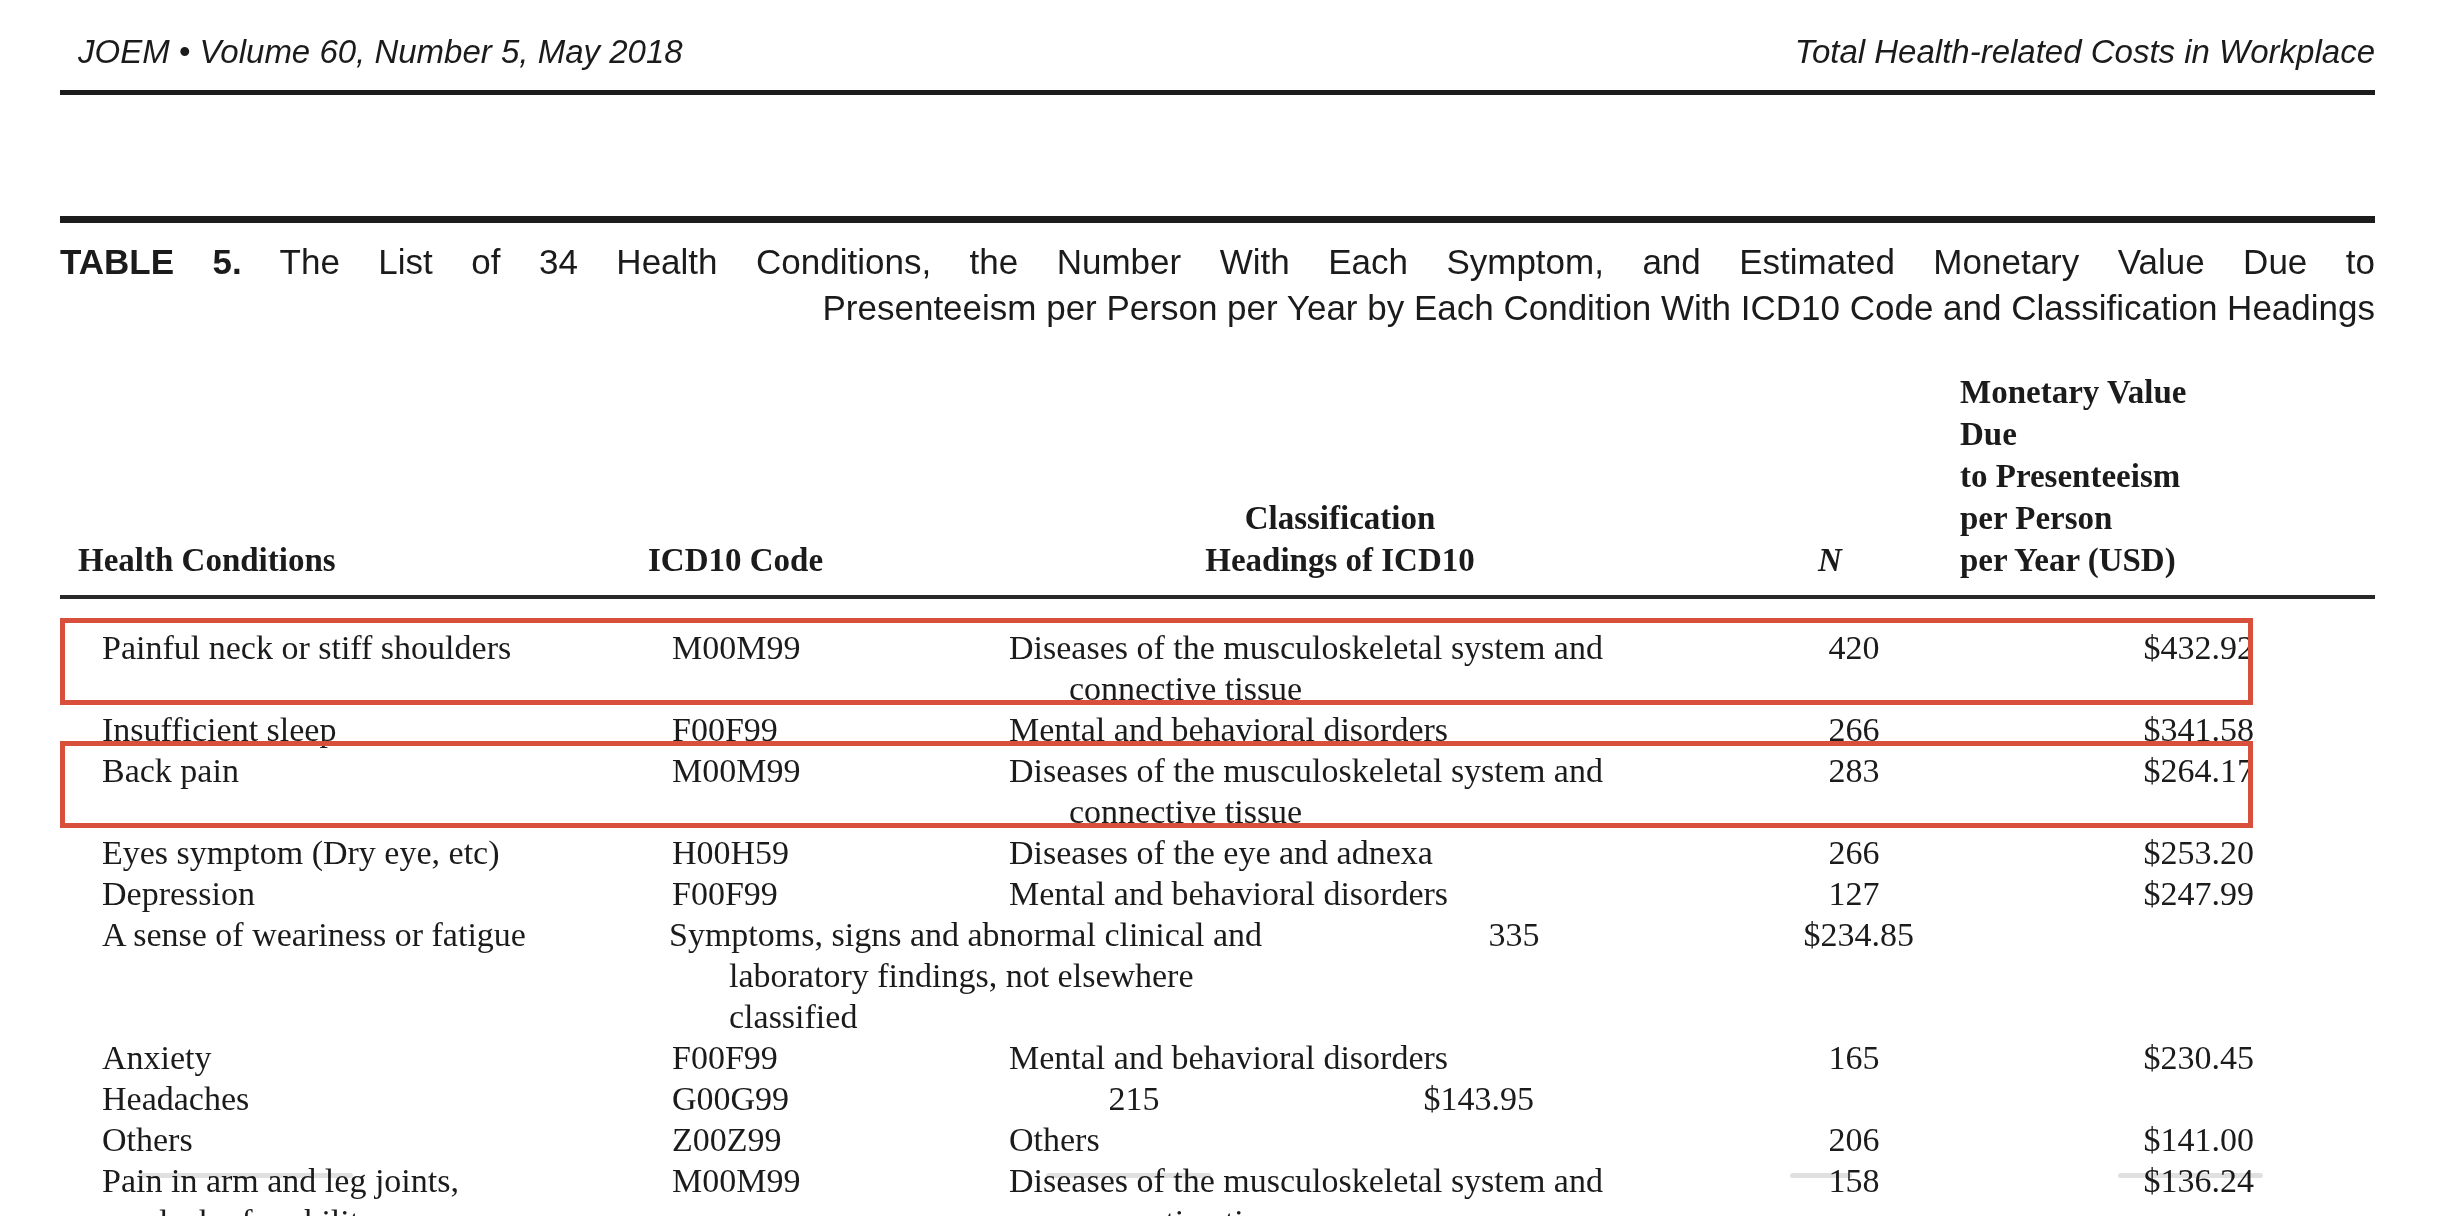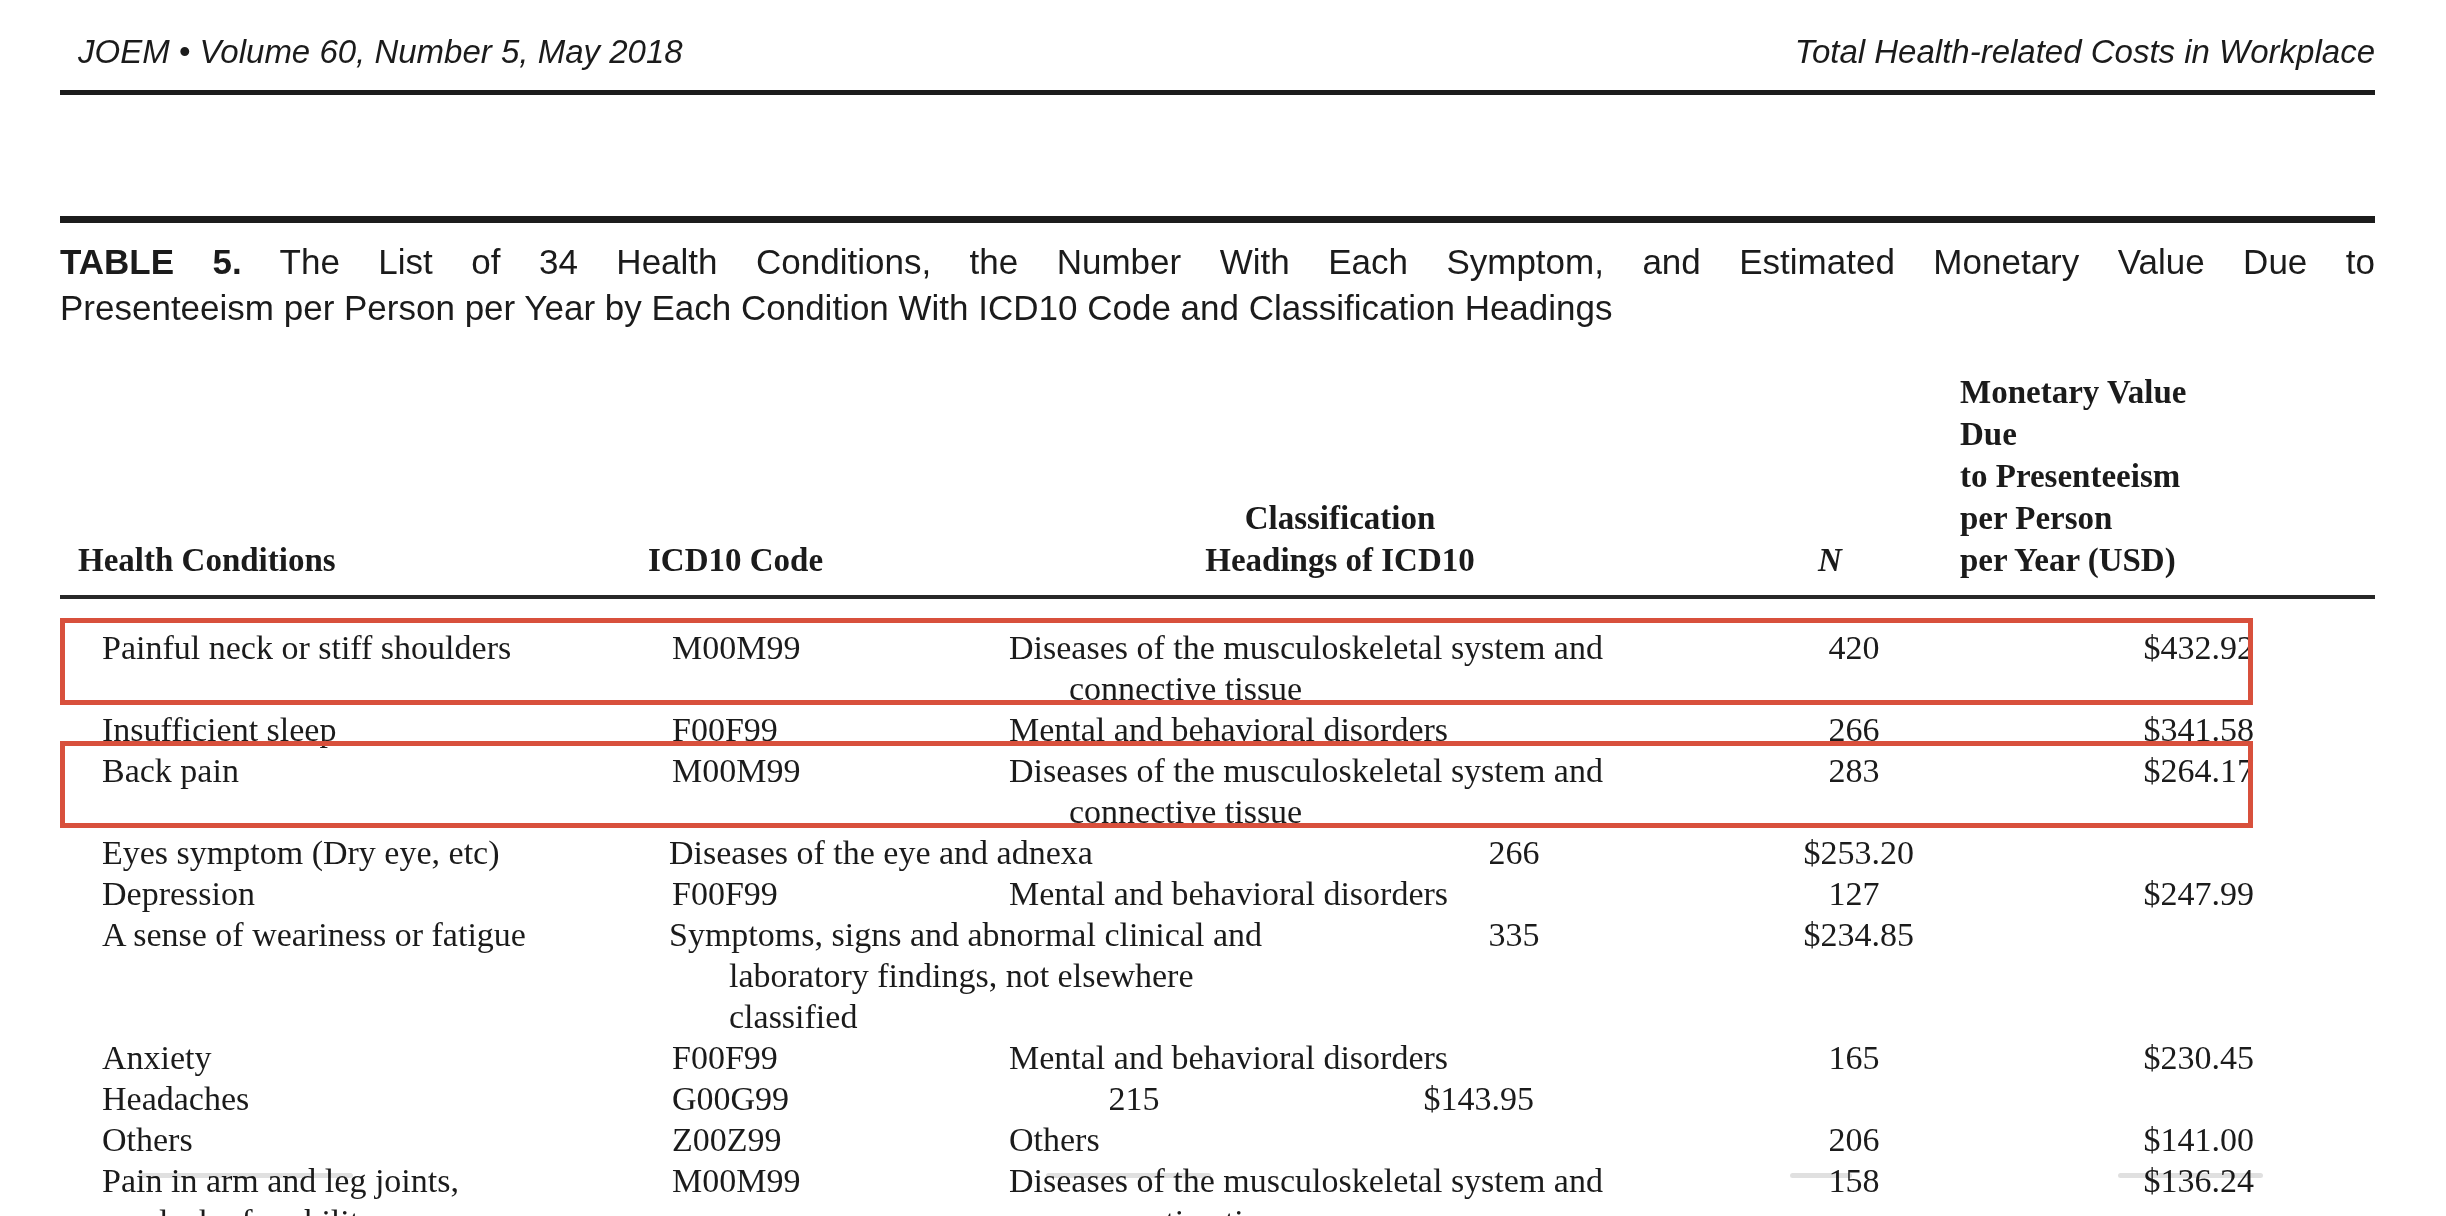--- a/index.html
+++ b/index.html
@@ -16,21 +16,21 @@
 
   .rule{background:#1c1c1c;}
   .rule-head{height:5px;margin-top:16px;}
   .rule-top{height:7px;margin-top:121px;}
   .rule-mid{height:4px;background:#282828;}
 
   
   .caption{margin:16px 0 12px;font-family:"Liberation Sans",sans-serif;
     font-size:35px;line-height:46px;}
   .caption .l1{text-align:justify;text-align-last:justify;}
-  .caption .l2{text-align:left;}
+  .caption .l2{text-align:right;}
   .cap-label{font-weight:bold;}
 
   
   .thead{display:flex;align-items:flex-end;margin-top:40px;padding-bottom:14px;
     font-weight:bold;font-size:33px;line-height:42px;white-space:pre-line;}
   .cell{box-sizing:border-box;flex:none;}
   .c1{width:580px;padding-left:18px;}
   .c2{width:340px;padding-left:8px;}
   .c3{width:720px;padding-left:5px;}
   .c4{width:260px;text-align:center;}
@@ -139,20 +139,23 @@
           <div class="ln">283</div>
         </div>
         <div class="cell c5">
           <div class="ln">$264.17</div>
         </div>
       </div>
       <div class="row">
         <div class="cell c1">
           <div class="ln">Eyes symptom (Dry eye, etc)</div>
         </div>
+        <div class="cell c2">
+          <div class="ln">H00H59</div>
+        </div>
         <div class="cell c3">
           <div class="ln">Diseases of the eye and adnexa</div>
         </div>
         <div class="cell c4">
           <div class="ln">266</div>
         </div>
         <div class="cell c5">
           <div class="ln">$253.20</div>
         </div>
       </div>

